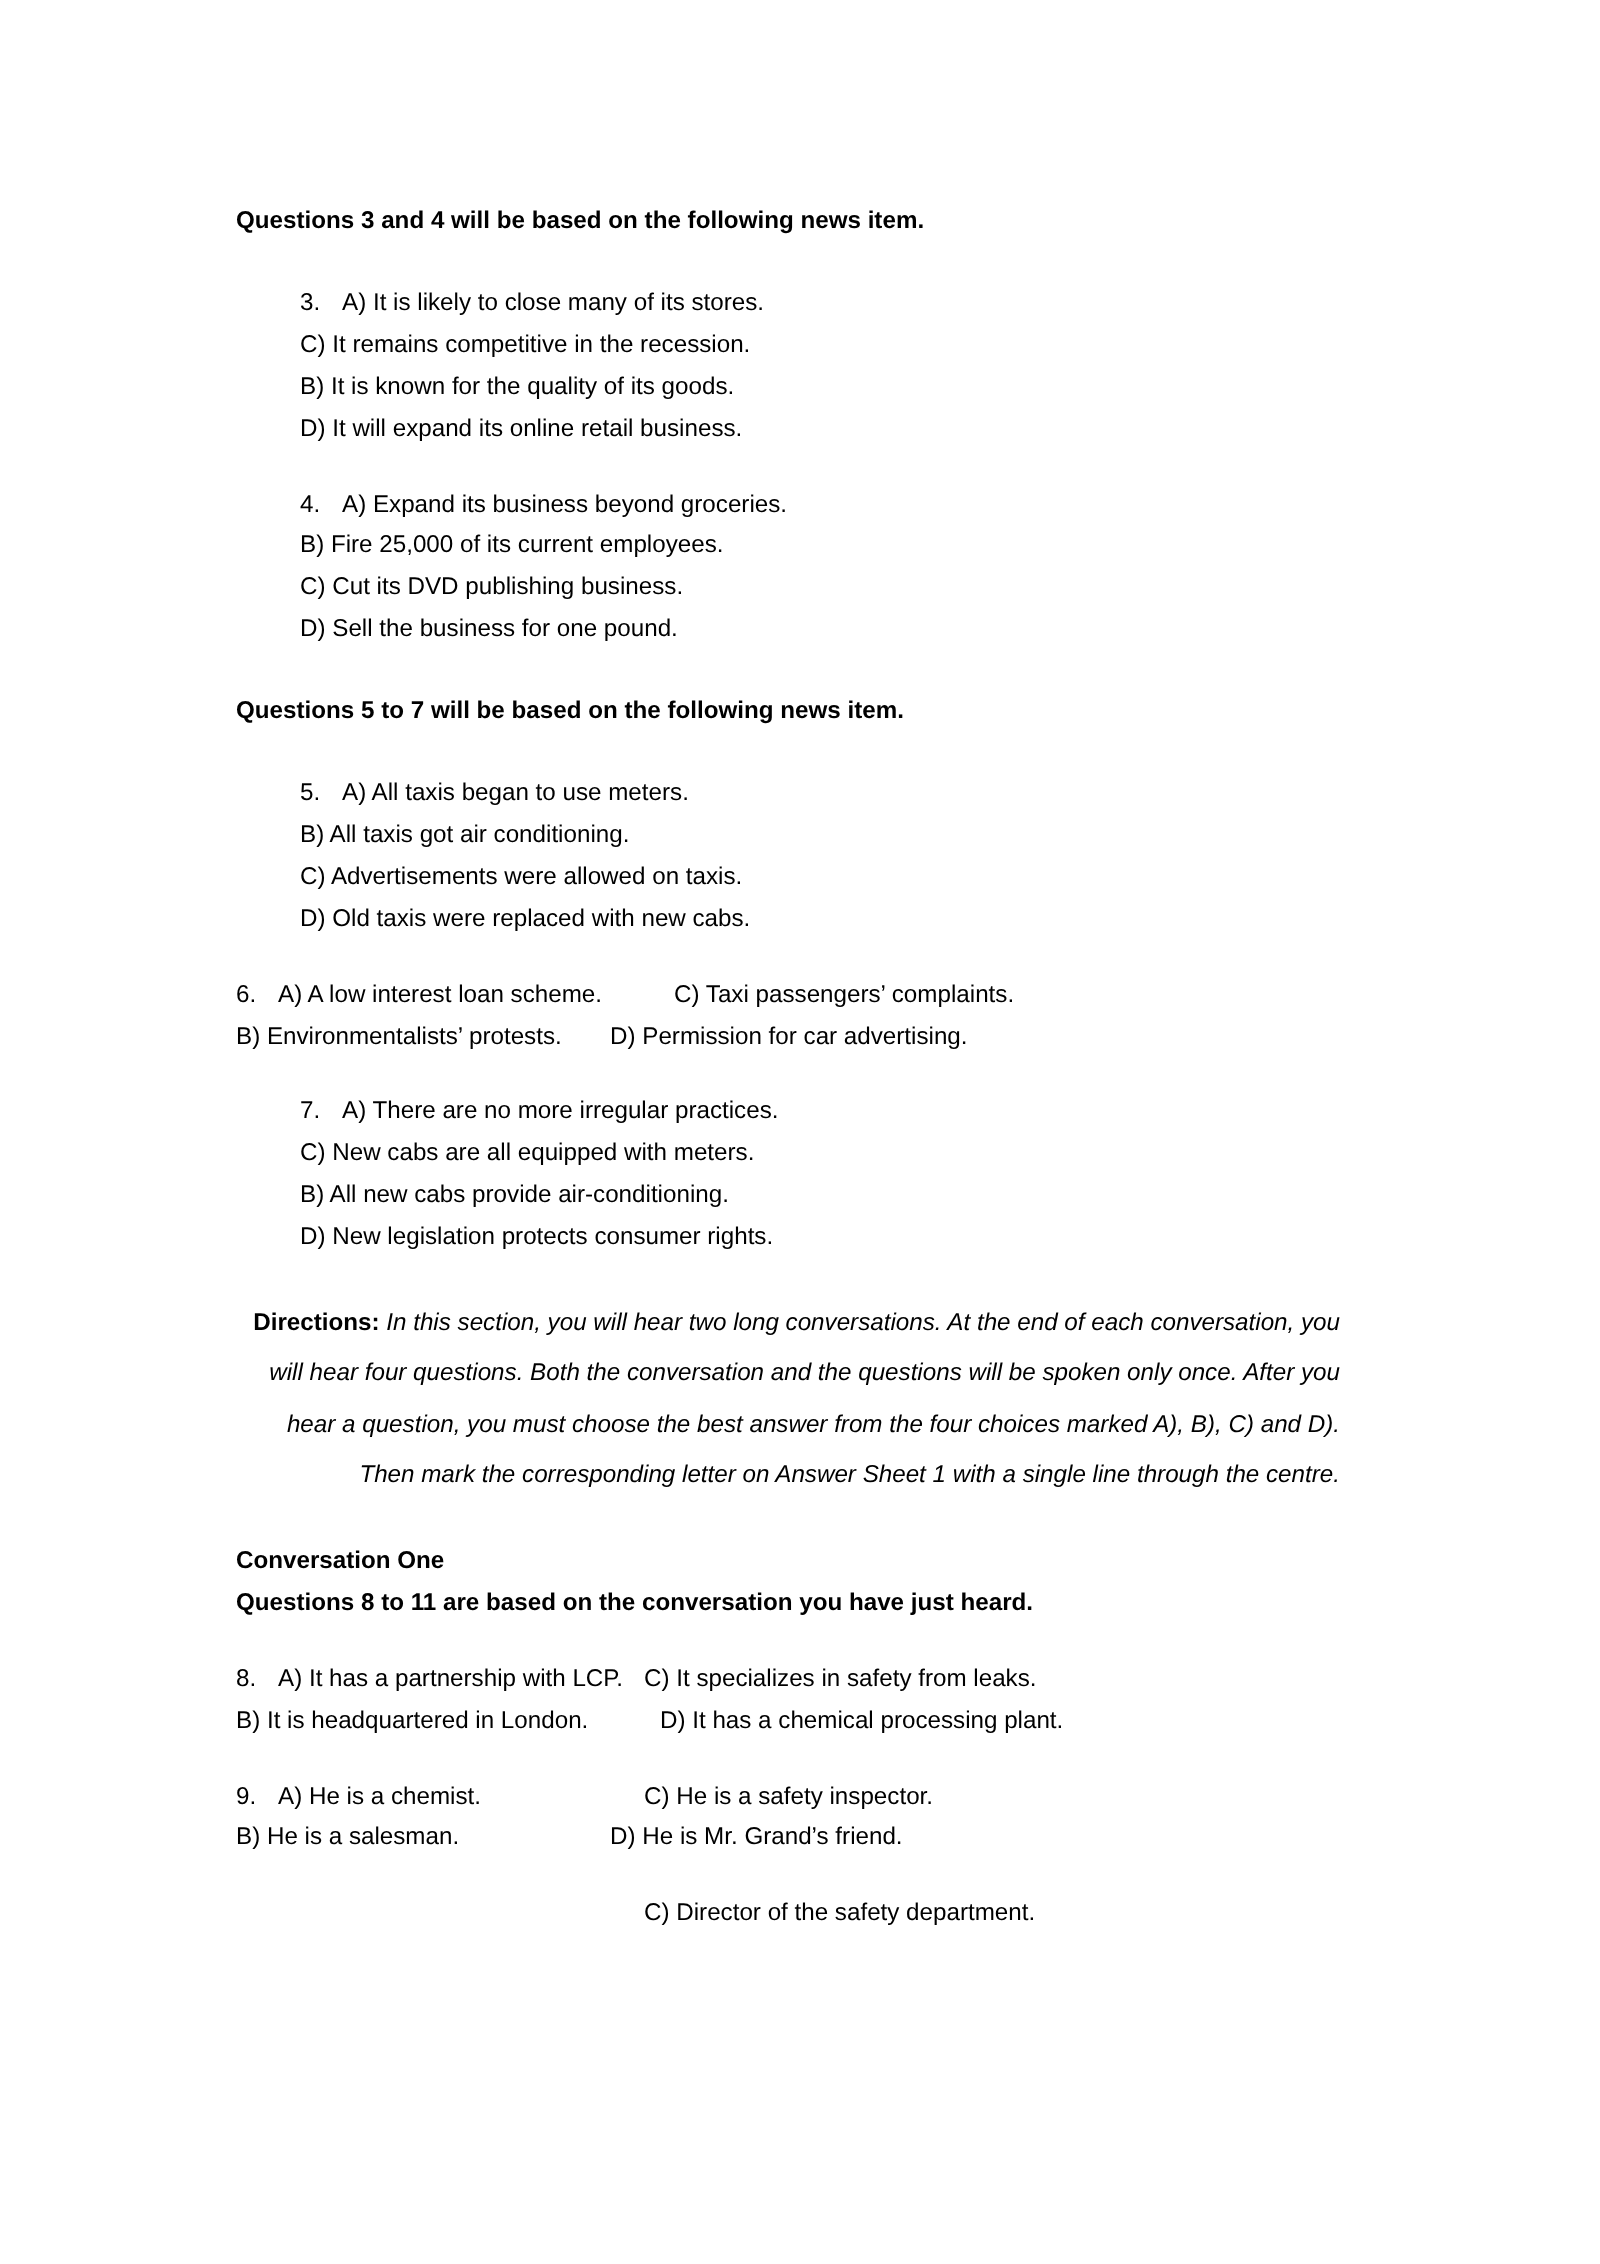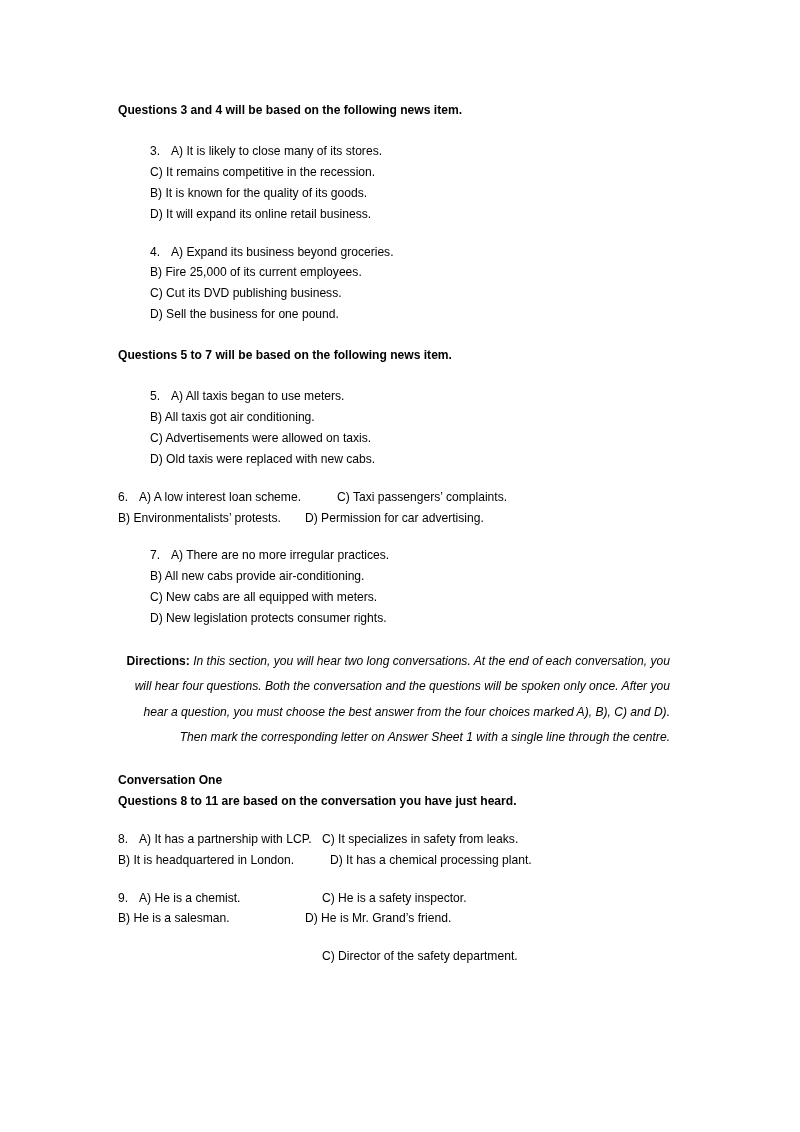--- a/index.html
+++ b/index.html
@@ -139,22 +139,22 @@
       </div>
       <div class="qrow">
         <span class="col-left">B) Environmentalists’ protests.</span>
         <span class="col-right" style="left:187px;">D) Permission for car advertising.</span>
       </div>
     </div>
     <div class="gap-md"></div>
 
     <div class="qgroup">
       <div class="qline"><span class="qnum">7.</span><span>A) There are no more irregular practices.</span></div>
+      <div class="qline"><span>C) New cabs are all equipped with meters.</span></div>
       <div class="qline"><span>B) All new cabs provide air-conditioning.</span></div>
-      <div class="qline"><span>C) New cabs are all equipped with meters.</span></div>
       <div class="qline"><span>D) New legislation protects consumer rights.</span></div>
     </div>
     <div class="gap-lg"></div>
 
     <div class="directions"><span class="dir-label">Directions:</span><span class="dir-text"> In this section, you will hear two long conversations. At the end of each conversation, you will hear four questions. Both the conversation and the questions will be spoken only once. After you hear a question, you must choose the best answer from the four choices marked A), B), C) and D). Then mark the corresponding letter on Answer Sheet 1 with a single line through the centre.</span></div>
     <div class="gap-lg"></div>
 
     <div class="section-label">Conversation One</div>
     <div class="section-label">Questions 8 to 11 are based on the conversation you have just heard.</div>
     <div class="gap-md"></div>

